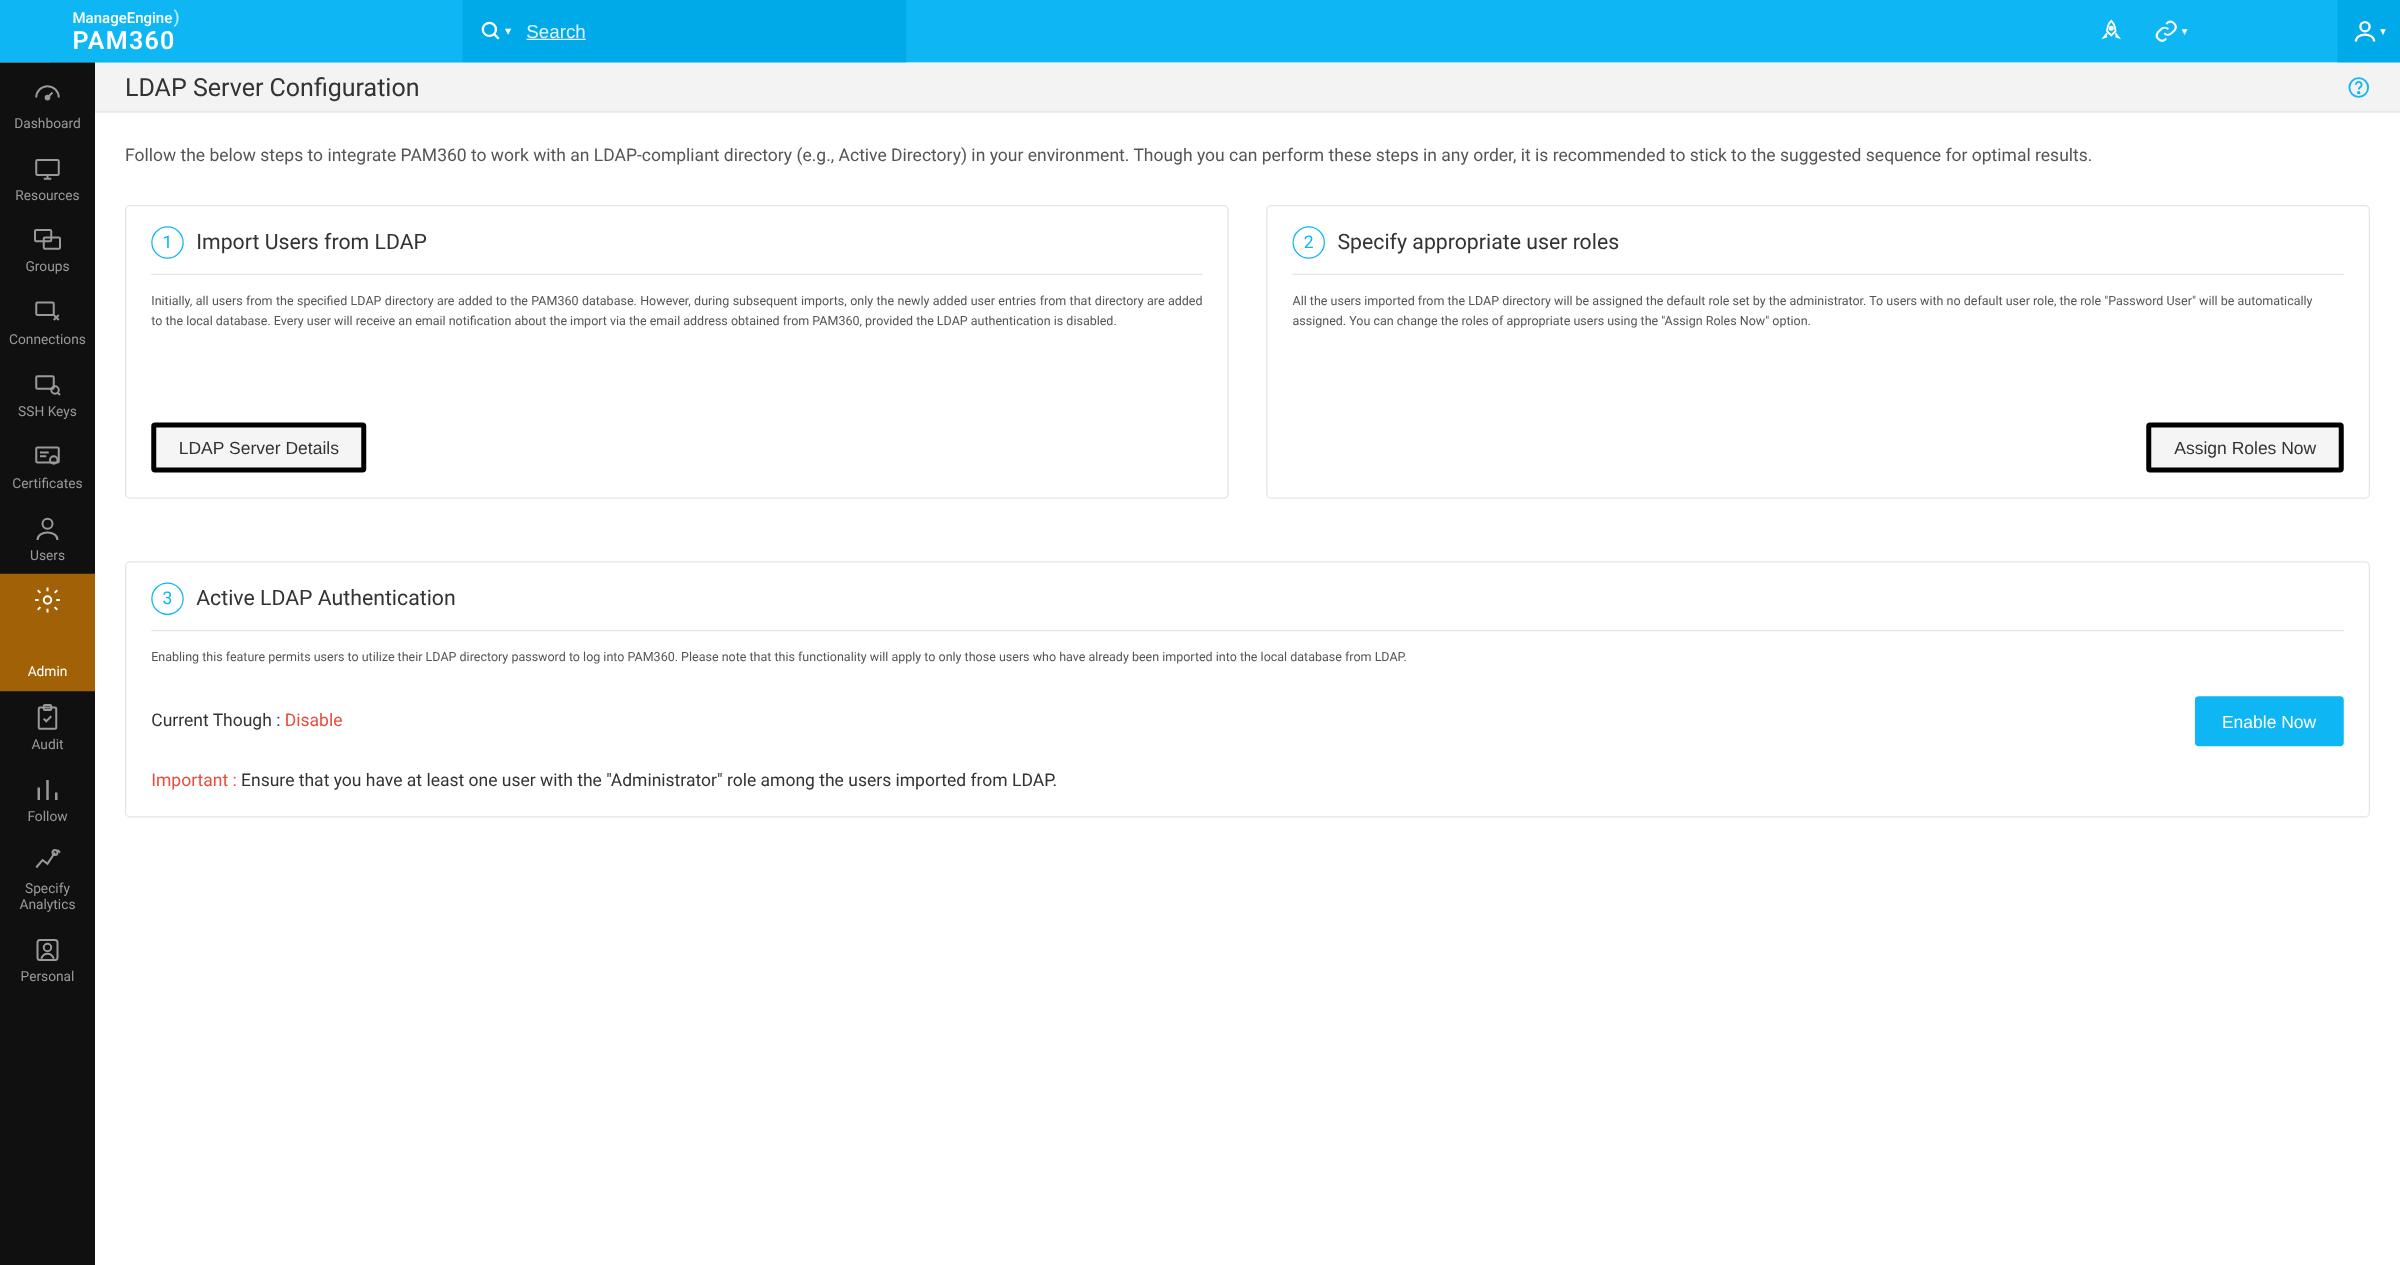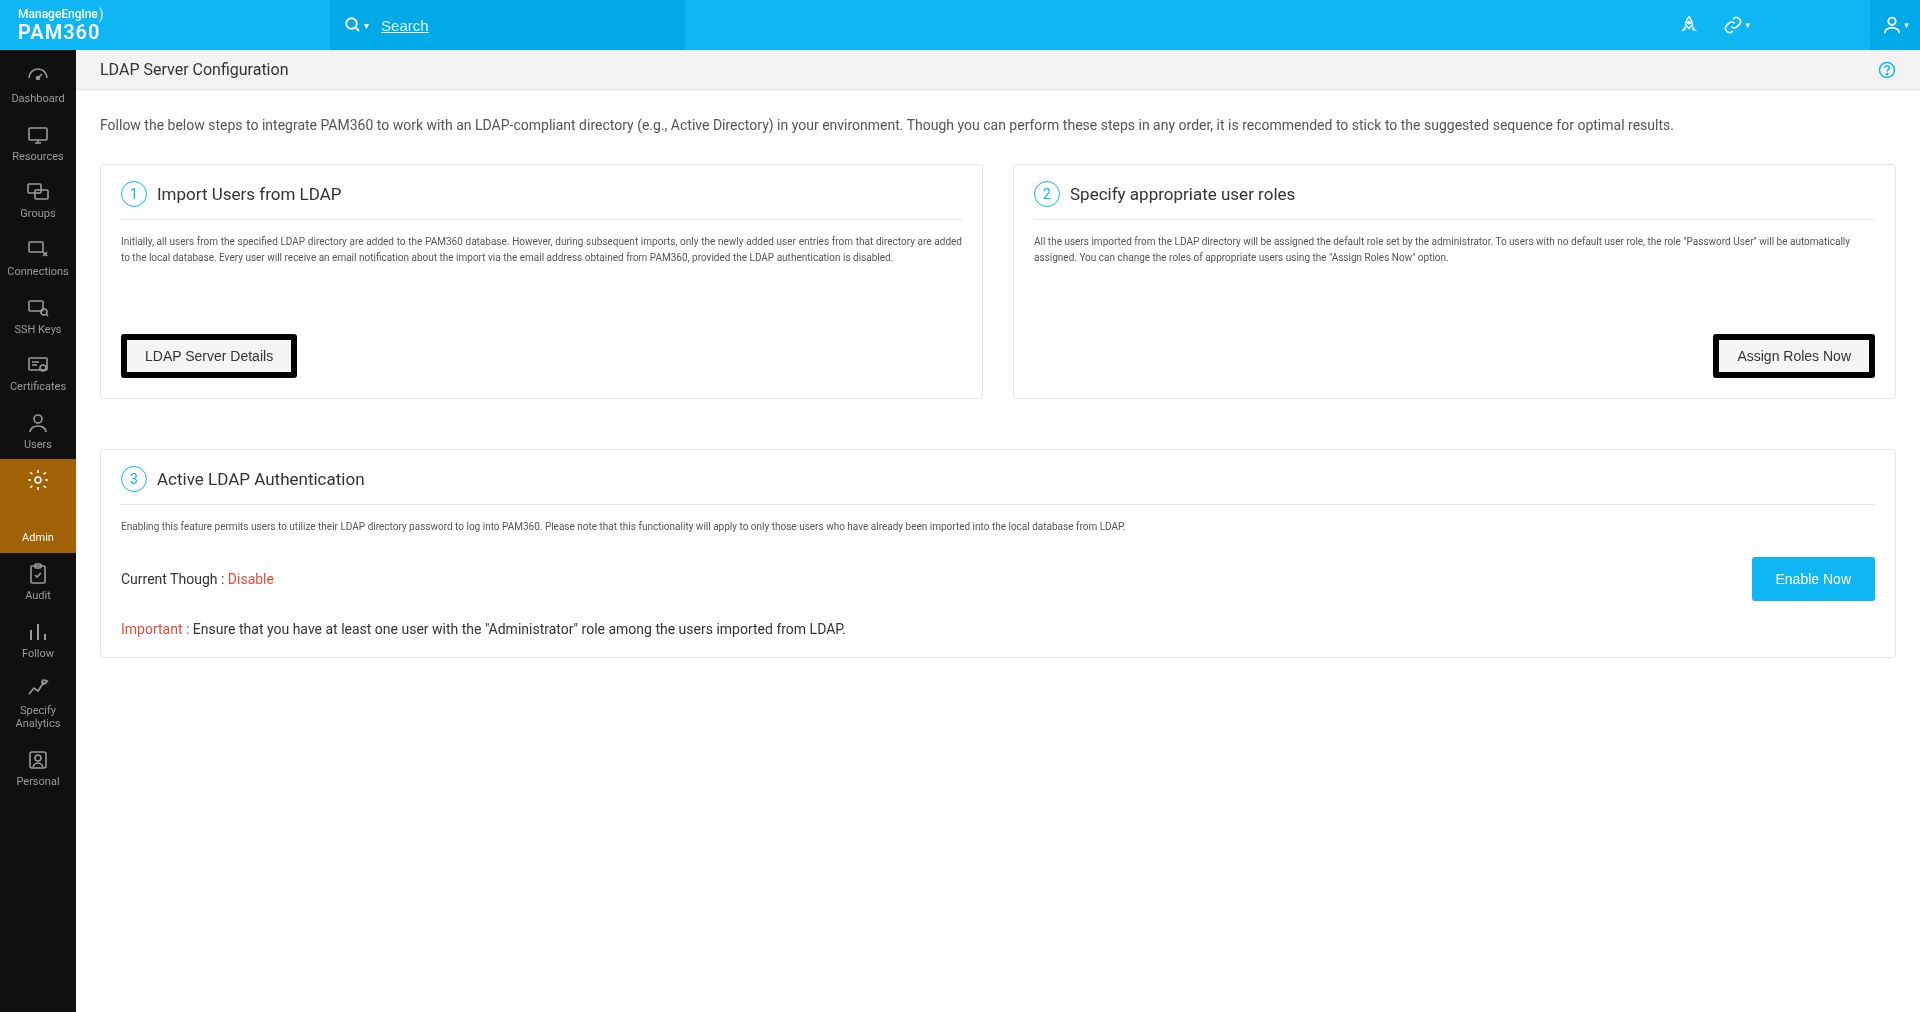--- a/index.html
+++ b/index.html
@@ -1,19 +1,19 @@
 <!DOCTYPE html>
 <html><head>
 <meta charset="utf-8">
 <style>
 * { box-sizing: border-box; margin: 0; padding: 0; }
 body { font-family: -apple-system, BlinkMacSystemFont, "Segoe UI", Roboto, Arial, sans-serif; font-size: 14px; color: #333; background: #fff; }
 
 .topbar { display: flex; height: 50px; background: #0eb6f4; color: #fff; align-items: stretch; }
-.logo { width: 330px; background: #0eb6f4; display: flex; flex-direction: column; justify-content: center; padding-left: 18px; }
+.logo { width: 330px; background: #0eb6f4; display: flex; flex-direction: column; justify-content: center; padding-left: 18px; margin-left: 40px; }
 .logo-top { font-size: 12px; font-weight: 500; display: flex; align-items: center; }
 .logo-top-brand { }
 .logo-top-arc { color: #b6e8fb; font-size: 14px; margin-left: 1px; }
 .logo-bottom { font-size: 20px; font-weight: 600; letter-spacing: 1px; margin-top: -2px; }
 
 .search-zone { width: 355px; background: #00a9e8; display: flex; align-items: center; padding: 0 14px; }
 .search-icon-wrap { display: flex; align-items: center; color: #fff; margin-right: 12px; }
 .search-input { flex: 1; background: transparent; border: none; outline: none; color: #fff; font-size: 15px; text-decoration: underline; }
 .search-input::placeholder { color: #e0f4fd; }
 
@@ -25,42 +25,42 @@
 .layout { display: flex; height: calc(100vh - 50px); }
 
 .sidebar { width: 76px; background: #101010; display: flex; flex-direction: column; align-items: center; padding-top: 6px; overflow-y: auto; }
 .side-item { width: 100%; display: flex; flex-direction: column; align-items: center; padding: 8px 0 8px 0; cursor: pointer; color: #9a9a9a; font-size: 11px; }
 .side-item .si-icon { height: 26px; display: flex; align-items: center; justify-content: center; margin-bottom: 3px; }
 .side-item.active { background: #a16207; color: #fff; gap: 36px; }
 .side-label { text-align: center; line-height: 1.15; }
 
 .main { flex: 1; display: flex; flex-direction: column; overflow-y: auto; }
 .page-header { height: 40px; background: #f3f3f3; border-bottom: 1px solid #e5e5e5; display: flex; align-items: center; padding: 0 24px; justify-content: space-between; }
-.page-title { font-size: 16px; color: #333; font-weight: 400; }
+.page-title { font-size: 20px; color: #333; font-weight: 400; }
 .help-icon { color: #0eb6f4; cursor: pointer; }
 
 .intro { padding: 24px 24px 10px 24px; font-size: 14px; color: #555; line-height: 1.6; text-align: justify; }
 
 .cards-row { display: flex; gap: 30px; padding: 18px 24px 0 24px; }
 .card { border: 1px solid #e5e5e5; border-radius: 4px; padding: 16px 20px 20px 20px; display: flex; flex-direction: column; }
 .card.half { flex: 1; min-height: 235px; }
 .card-full-wrap { padding: 50px 24px 24px 24px; }
 .card.full { width: 100%; }
 
 .card-head { display: flex; align-items: center; gap: 10px; border-bottom: 1px solid #e5e5e5; padding-bottom: 12px; margin-bottom: 14px; }
 .step-circle { width: 26px; height: 26px; border: 1.5px solid #0eb6f4; border-radius: 50%; display: flex; align-items: center; justify-content: center; color: #0eb6f4; font-size: 14px; }
 .card-title { font-size: 17px; color: #333; font-weight: 400; }
 
 .card-body { color: #555; font-size: 10px; line-height: 1.55; flex: 1; text-align: justify; }
 .card-body.plainleft { text-align: left; }
 
 .card-actions { margin-top: 18px; }
 .card-actions.right { display: flex; justify-content: flex-end; }
 
-.btn { border: 6px solid #000000; background: #f5f5f5; color: #333; padding: 8px 18px; font-size: 14px; border-radius: 3px; cursor: pointer; }
+.btn { border: 4px solid #000000; background: #f5f5f5; color: #333; padding: 8px 18px; font-size: 14px; border-radius: 3px; cursor: pointer; }
 .btn.primary { background: #0eb6f4; border-color: #0eb6f4; color: #fff; }
 
 .status-row { display: flex; align-items: center; justify-content: space-between; margin-top: 22px; }
 .status-label { color: #333; }
 .status-value { color: #e74c3c; }
 .important-row { margin-top: 20px; color: #333; }
 .important-label { color: #e74c3c; }
 
 svg { display: block; }
 </style>

